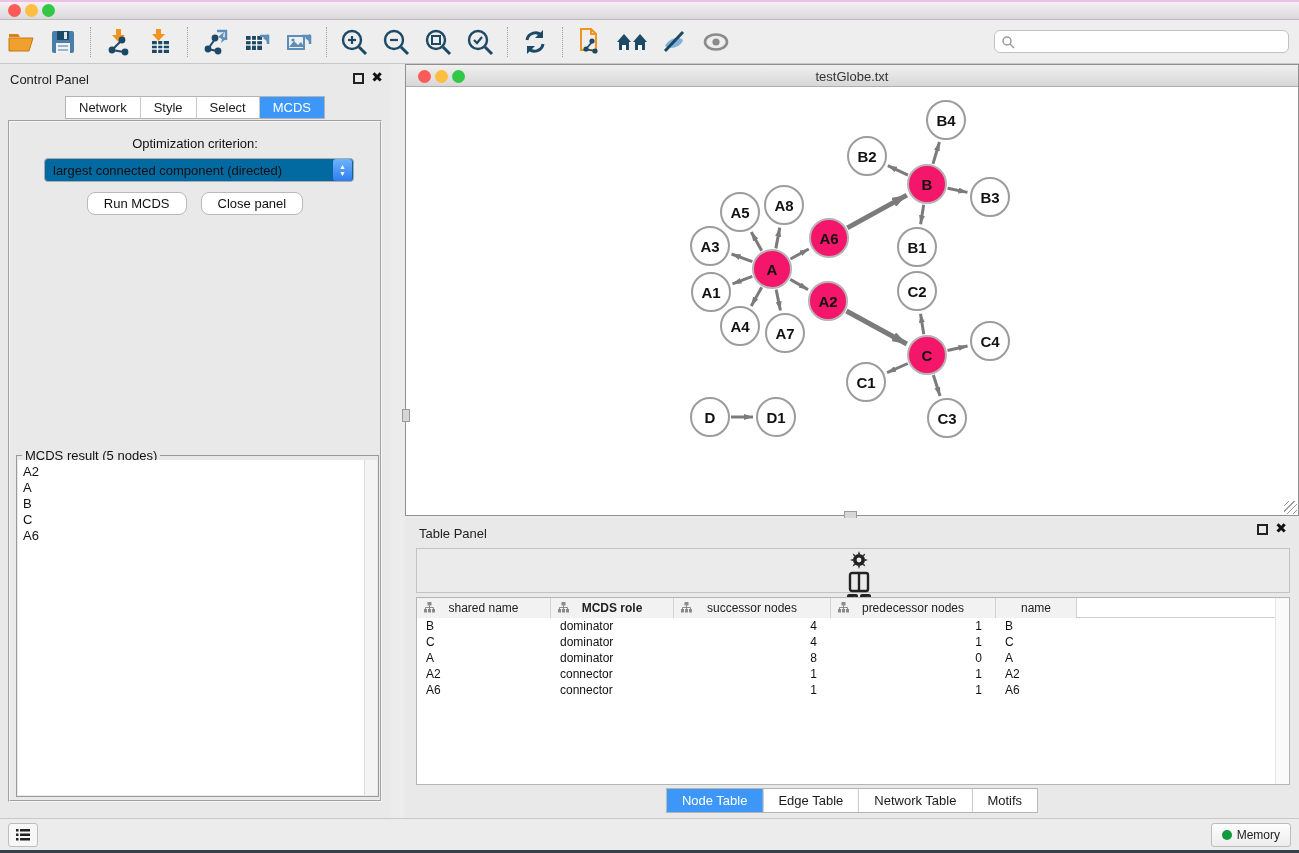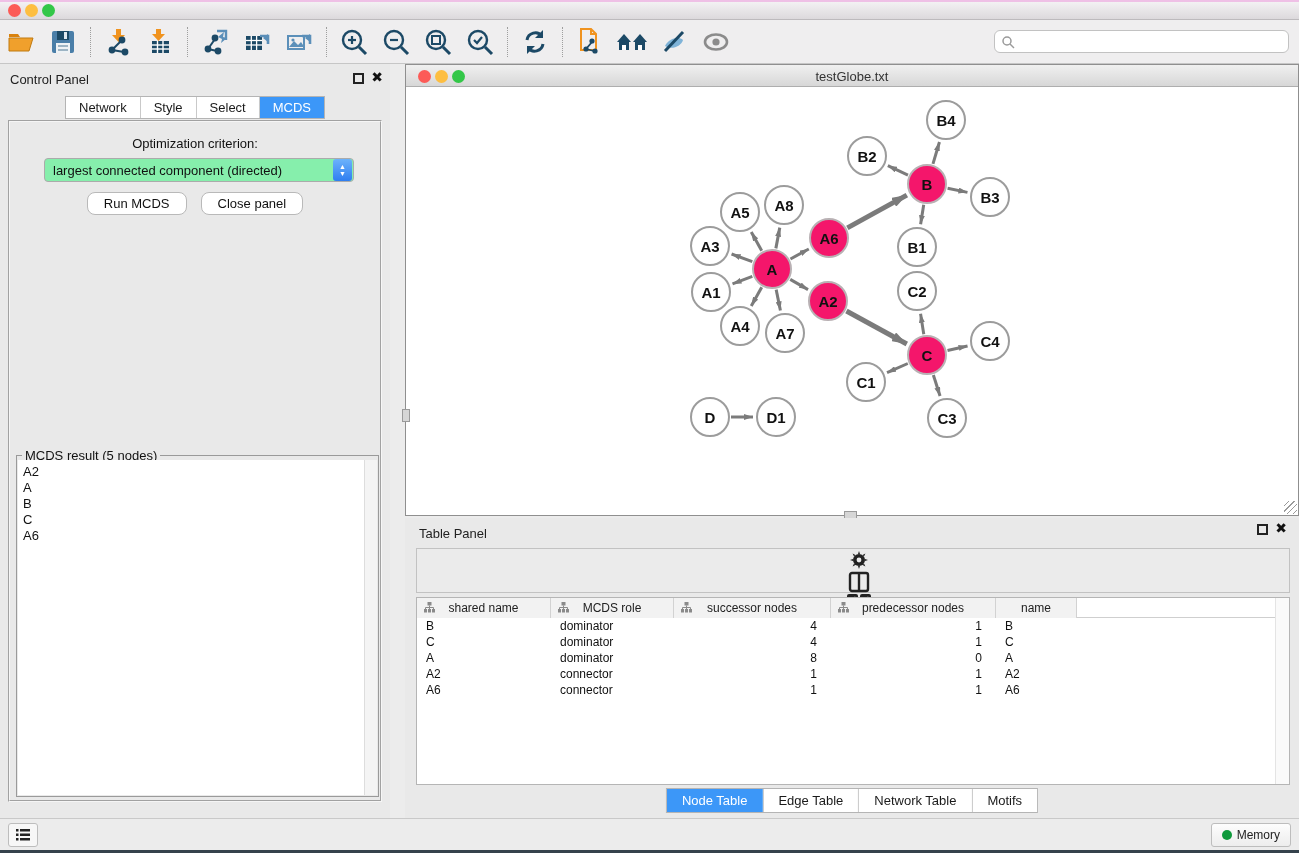--- a/index.html
+++ b/index.html
@@ -30,21 +30,21 @@
   .win-float { position:absolute; top:9px; width:11px; height:11px; border:2px solid #222; }
   .win-close { position:absolute; top:5px; font-size:14px; font-weight:bold; color:#111; }
   .seg { display:flex; border:1px solid #b4b4b4; border-radius:0; overflow:hidden; background:#fff; }
   .seg .seg-item { padding:3px 13px; font-size:13px; color:#1a1a1a; background:#fff; border-left:1px solid #c9c9c9; cursor:default; }
   .seg .seg-item:first-child { border-left:none; }
   .seg .seg-item.active { background:#3c97f8; color:#fff; }
   .cp-tabs { position:absolute; top:32px; left:50%; transform:translateX(-50%); }
   .cp-body { position:absolute; left:8px; right:8px; top:56px; bottom:16px;
     background:#e9e9e9; border:2px groove #f5f5f5; }
   .opt-label { position:absolute; top:14px; width:100%; text-align:center; font-size:13px; color:#111; }
-  .criterion { position:absolute; top:36px; left:34px; right:26px; height:24px; background:#86efac;
+  .criterion { position:absolute; top:36px; left:34px; right:26px; height:24px; background:#0369a1;
     border:1px solid #ababab; border-radius:4px; display:flex; align-items:center; }
   .criterion .crit-text { flex:1; font-size:13px; padding-left:8px; color:#111; white-space:nowrap; }
   .crit-stepper { width:19px; height:22px; margin-right:1px; border-radius:3px;
     background:linear-gradient(#6db3fb,#2f7ef0); color:#fff; font-size:7px; line-height:7px;
     display:flex; flex-direction:column; align-items:center; justify-content:center; }
   .cp-buttons { position:absolute; top:70px; width:100%; display:flex; justify-content:center; gap:14px; }
   .mac-btn { background:#fff; border:1px solid #b9b9b9; border-radius:8px; font-size:13px;
     padding:3px 16px; color:#111; }
   .result-box { position:absolute; left:6px; right:1px; top:333px; bottom:3px; border:1px solid #9a9a9a; }
   .result-legend { position:absolute; top:-8px; left:5px; background:#e9e9e9; padding:0 3px; font-size:13px; color:#111; }
@@ -442,21 +442,21 @@
               <g stroke="#8a8a8a" stroke-width="1">
                 <line x1="5.5" y1="3.5" x2="5.5" y2="5.5"></line>
                 <line x1="1.5" y1="5.5" x2="9.5" y2="5.5"></line>
                 <line x1="1.5" y1="5.5" x2="1.5" y2="7"></line>
                 <line x1="5.5" y1="5.5" x2="5.5" y2="7"></line>
                 <line x1="9.5" y1="5.5" x2="9.5" y2="7"></line>
               </g>
             </svg>
             <span>shared name</span>
           </div>
-          <div class="th" style="width: 123px;">
+          <div class="th" style="width: 123px; font-weight: bold;">
             <svg class="tree-ico" width="11" height="11" viewBox="0 0 11 11">
               <g fill="#8a8a8a">
                 <rect x="3.5" y="0" width="4" height="3.5"></rect>
                 <rect x="0" y="7" width="3" height="3.5"></rect>
                 <rect x="4" y="7" width="3" height="3.5"></rect>
                 <rect x="8" y="7" width="3" height="3.5"></rect>
               </g>
               <g stroke="#8a8a8a" stroke-width="1">
                 <line x1="5.5" y1="3.5" x2="5.5" y2="5.5"></line>
                 <line x1="1.5" y1="5.5" x2="9.5" y2="5.5"></line>

